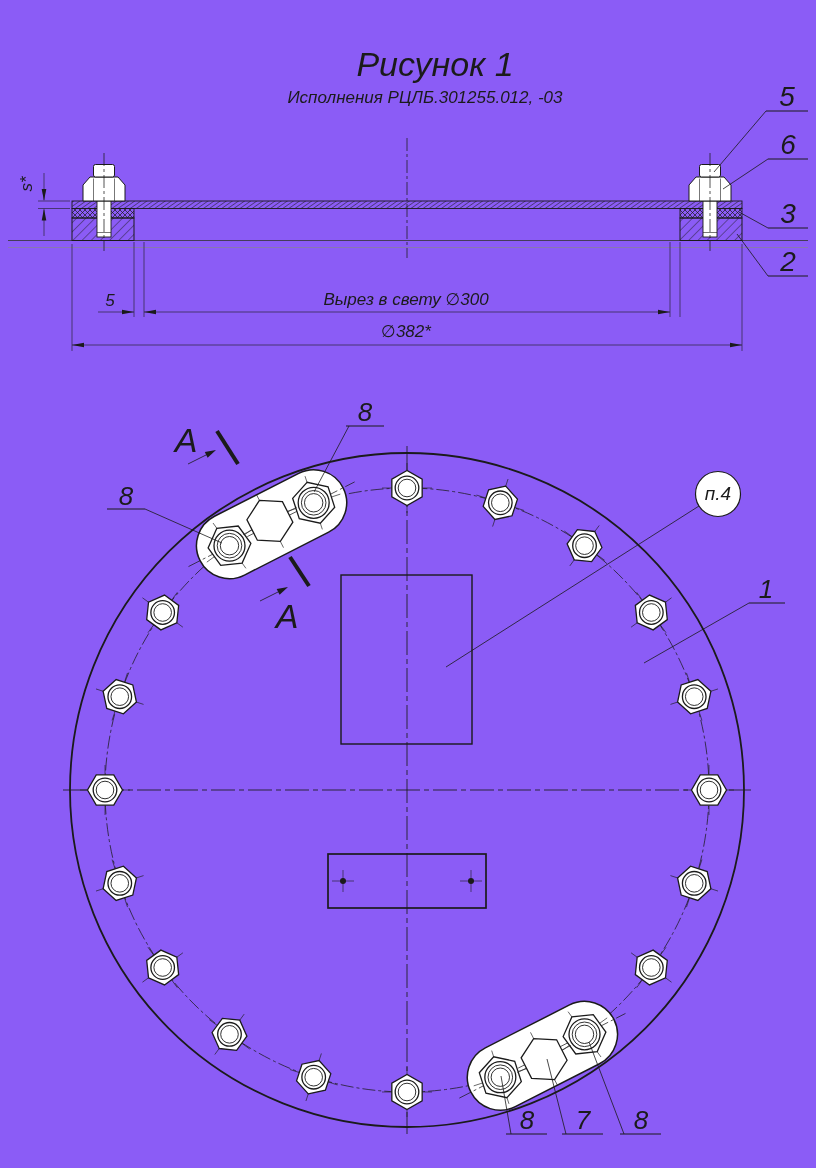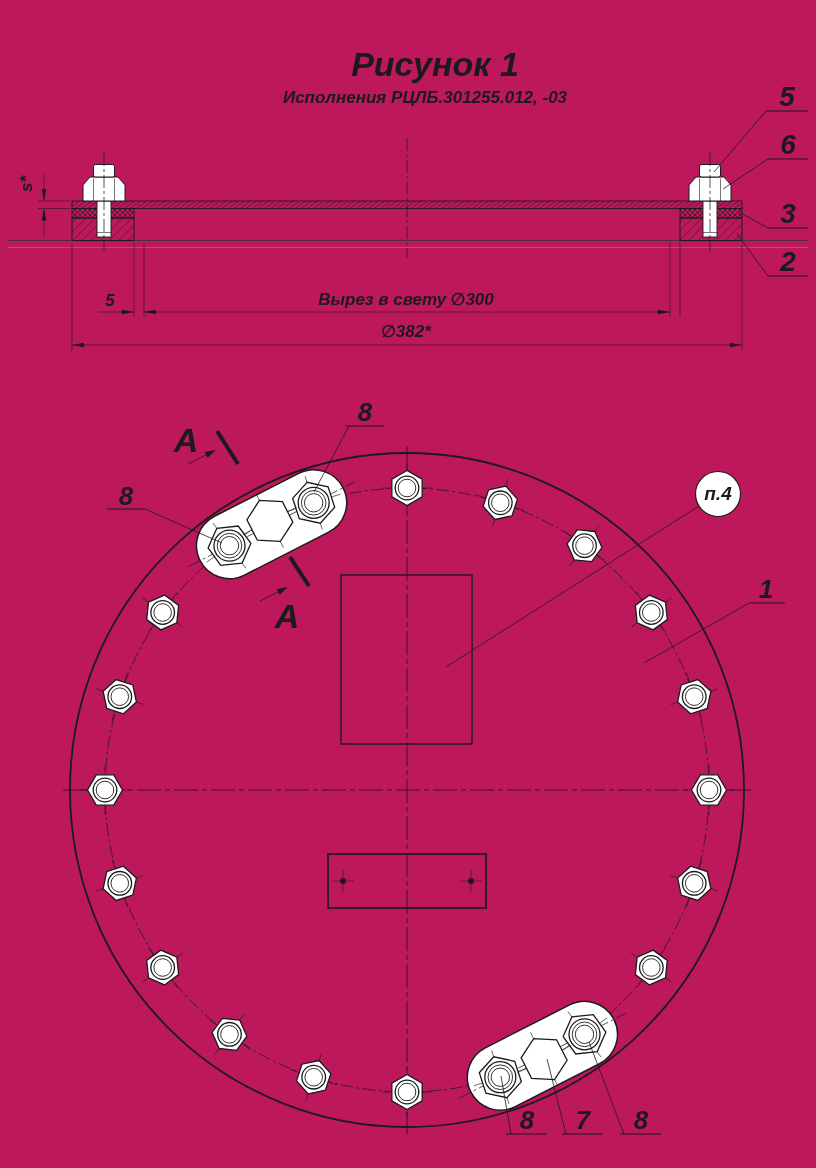--- a/index.html
+++ b/index.html
@@ -1,16 +1,16 @@
 <!DOCTYPE html>
 <html><head>
 <meta charset="utf-8">
 <style>
   html,body{margin:0;padding:0;background:#ffffff;}
-  .page{width:816px;height:1168px;position:relative;background:#be185d;overflow:hidden;font-weight:bold;}
+  .page{width:816px;height:1168px;position:relative;background:#8b5cf6;overflow:hidden;}
   svg{display:block;}
   text{font-family:"Liberation Sans","DejaVu Sans",sans-serif;font-style:italic;fill:#1b1b1b;}
   .ttl{font-size:34px;}
   .sub{font-size:17px;}
   .dim{font-size:17px;}
   .co{font-size:28px;}
   .lab{font-size:26px;}
   .secA{font-size:34px;}
   .bal{font-size:19px;}
   .thin{stroke:#1b1b1b;stroke-width:0.6;fill:none;}

